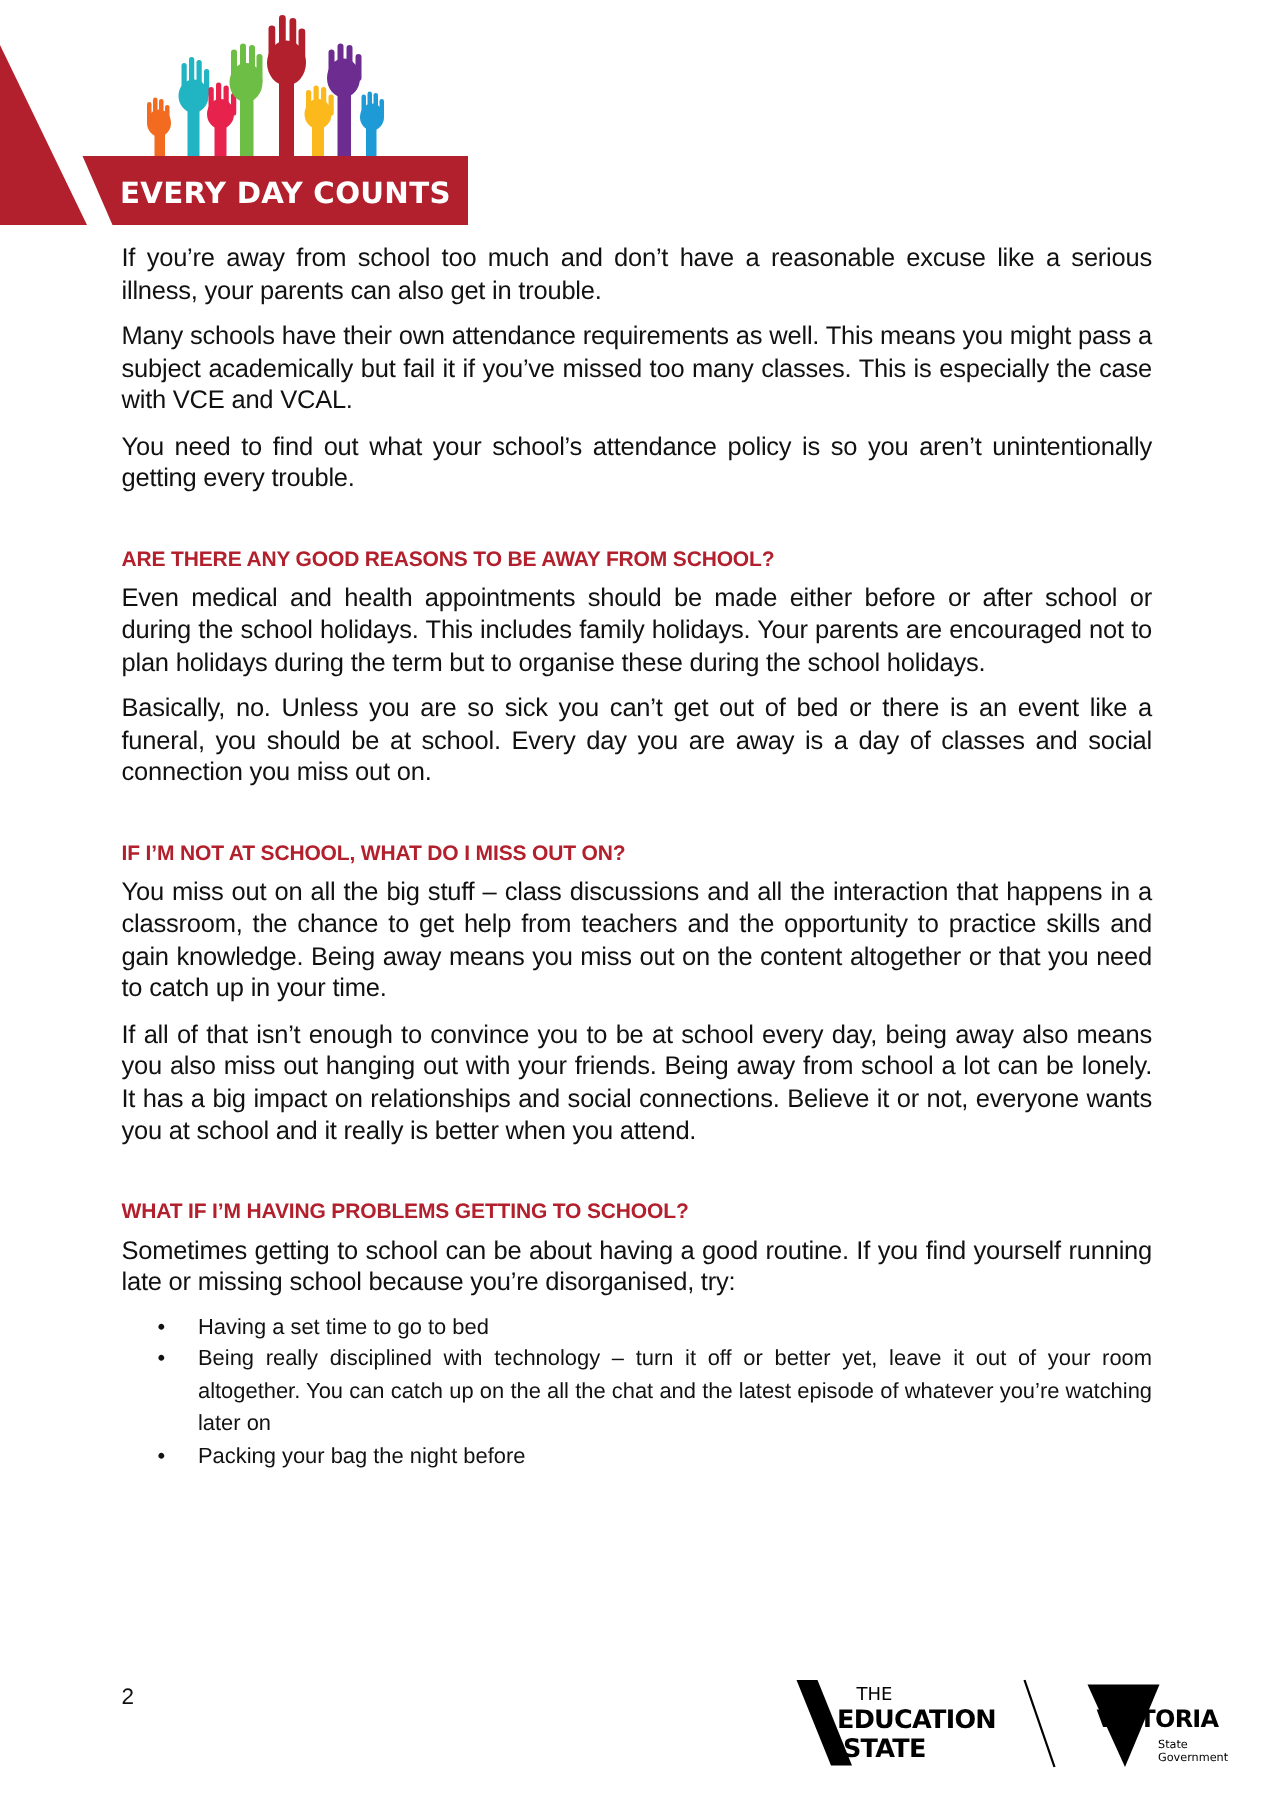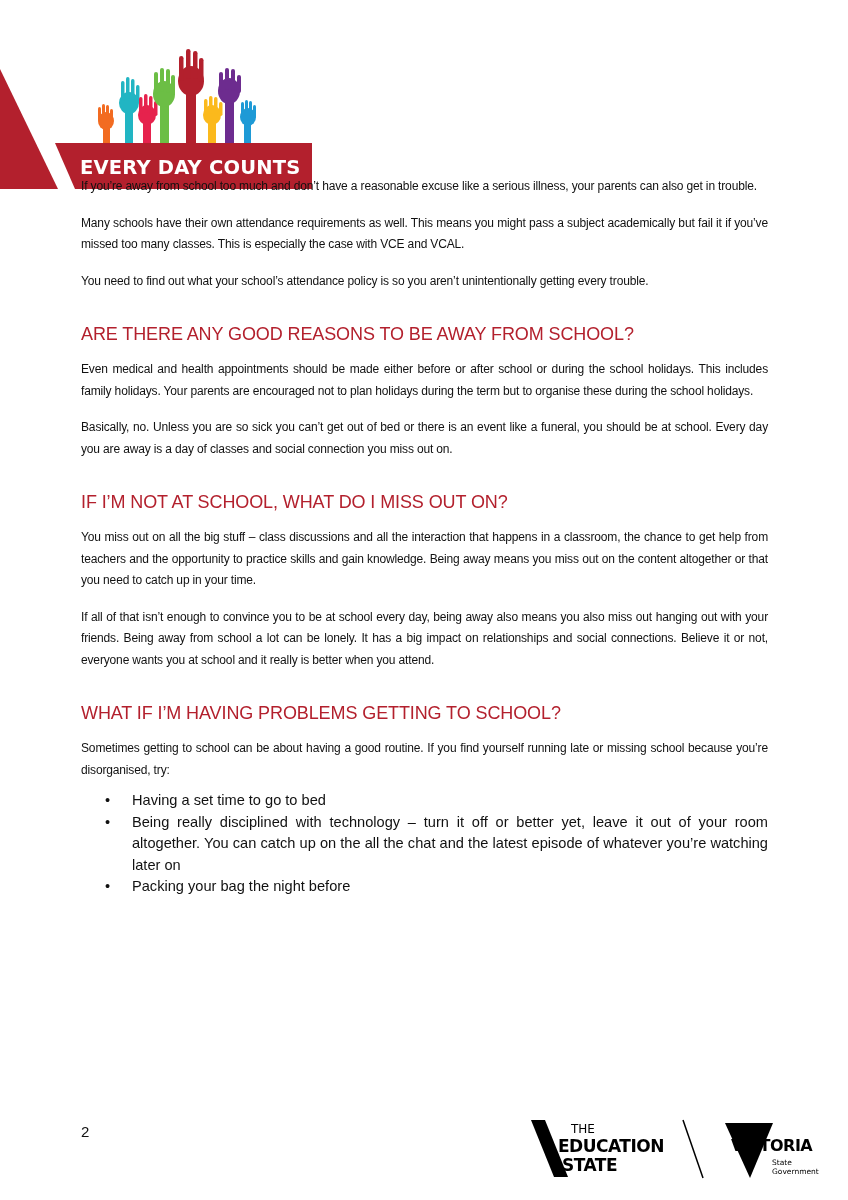--- a/index.html
+++ b/index.html
@@ -1,21 +1,21 @@
 <!DOCTYPE html>
 <html><head>
 <meta charset="utf-8">
 <style>
   html, body { margin:0; padding:0; background:#fff; }
   body { width:848px; height:1200px; position:relative; overflow:hidden;
          font-family:"Liberation Sans", sans-serif; color:#111; }
-  .header-logo { position:absolute; left:0; top:0; width:330px; height:160px;margin-top:39px; }
+  .header-logo { position:absolute; left:0; top:0; width:330px; height:160px; }
   .content { position:absolute; left:81px; top:161px; width:687px; }
-  p.body { margin:15px 0 9px 0; font-size:12px; line-height:21.5px; text-align:justify; letter-spacing:-0.15px; }
-  h2.section { margin:0 0 6px 0; font-size:18px; font-weight:normal; color:#b3202d; letter-spacing:-0.1px; line-height:20px; }
+  p.body { margin:0 0 9px 0; font-size:17px; line-height:21.5px; text-align:justify; letter-spacing:-0.15px; }
+  h2.section { margin:0 0 6px 0; font-size:14px; font-weight:bold; color:#b3202d; letter-spacing:-0.1px; line-height:20px; }
   .gap { height:23px; }
   ul.bullets { margin:0; padding:0; list-style:none; }
   ul.bullets li { position:relative; padding-left:51px; font-size:14.6px; line-height:21.5px; text-align:justify; margin-bottom:0; }
   ul.bullets li .bullet { position:absolute; left:24px; top:0; }
   .page-number { position:absolute; left:81px; top:1123px; font-size:15px; }
   .footer-logos { position:absolute; left:528px; top:1115px; width:300px; height:65px; }
 </style>
 </head>
 <body>
 

